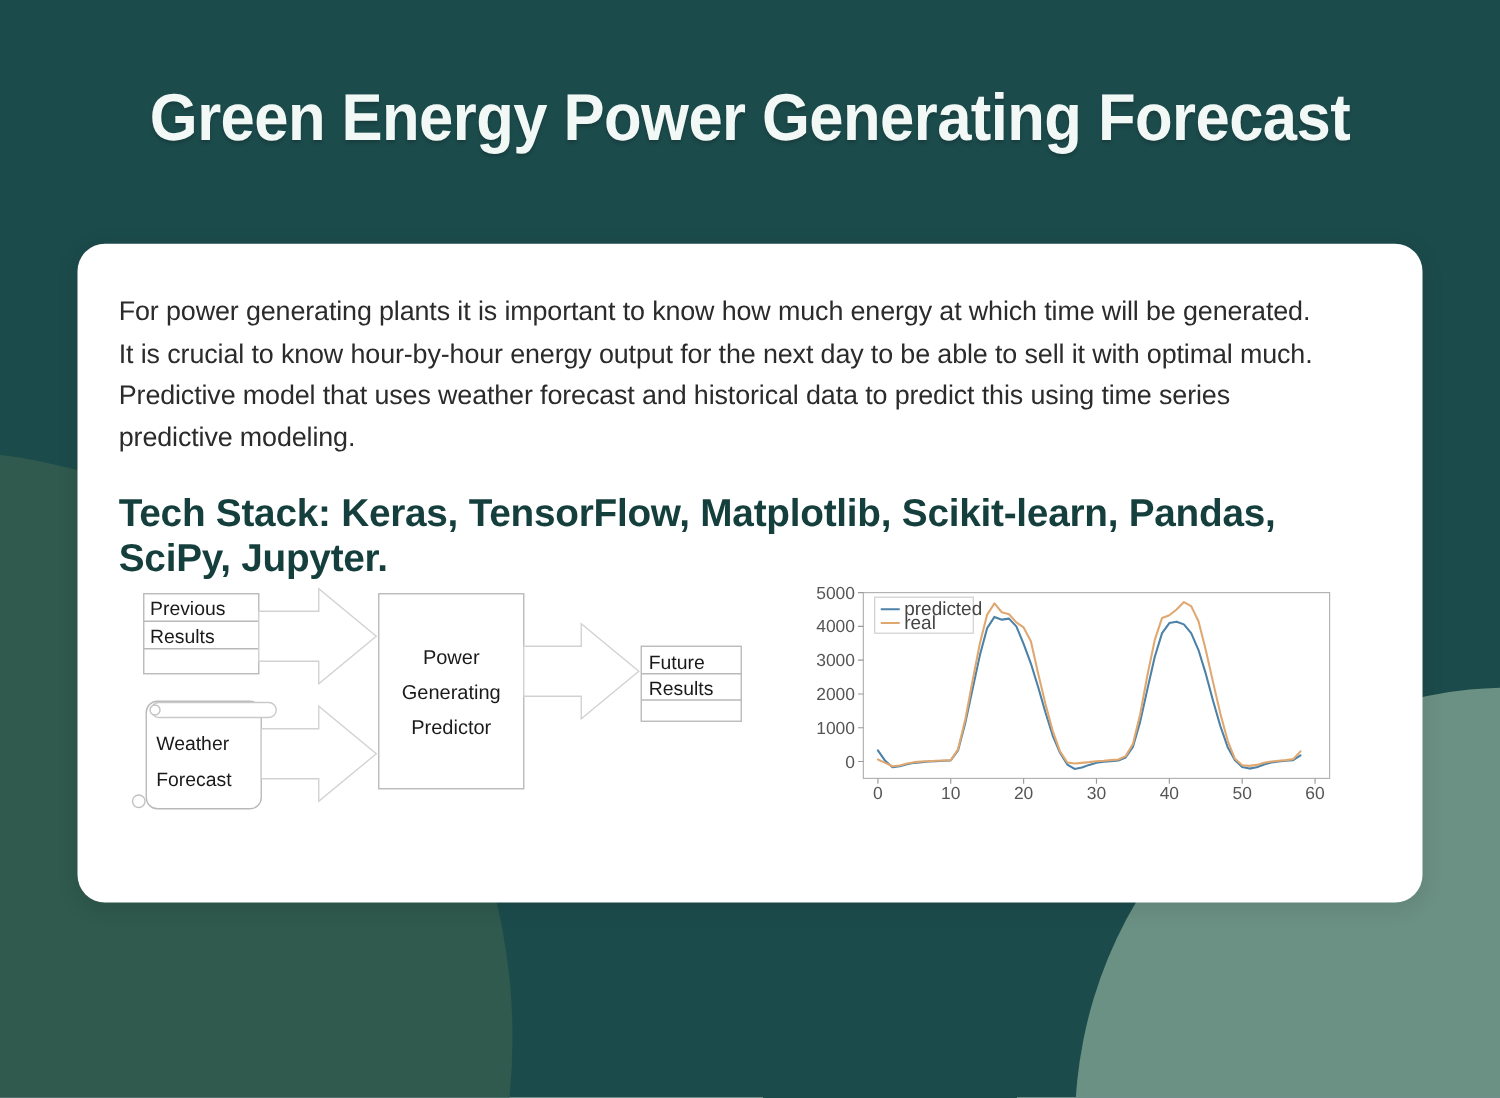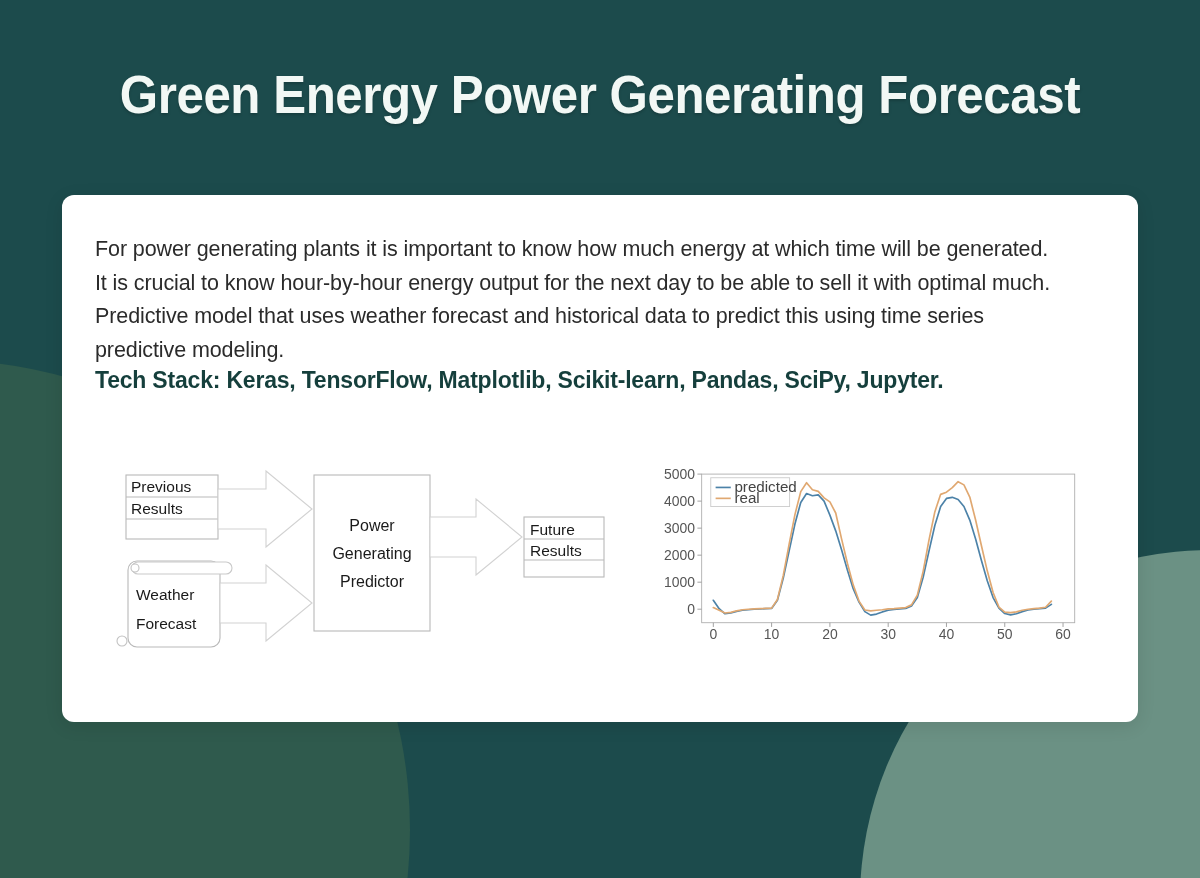--- a/index.html
+++ b/index.html
@@ -30,45 +30,46 @@
     text-shadow: 0 2px 3px rgba(0,0,0,0.18);
     z-index: 5;
   }
 
   
   .card {
     position: absolute;
     left: 62px; top: 195px;
     width: 1076px; height: 527px;
     background: #ffffff;
-    border-radius: 12px;
+    border-radius: 22px;
     box-shadow: 0 4px 18px rgba(0,0,0,0.10);
     z-index: 4;
     padding: 38px 44px 0 33px;
   }
 
   .body-copy {
     color: #2b2b2b;
     font-size: 21.5px;
     line-height: 33.5px;
     max-width: 1015px;
     letter-spacing: -0.1px;
   }
 
   .tech-stack {
+    margin-top: 26px;
     color: #153f3c;
-    font-size: 23px;
+    font-size: 31px;
     font-weight: bold;
     letter-spacing: -0.2px;
   }
 
   
   .content-row {
     position: absolute;
-    left: 44px; top: 262px;
+    left: 33px; top: 262px;
     width: 1010px; height: 210px;
     display: flex;
     align-items: flex-start;
   }
   .diagram-wrap { width: 520px; height: 200px; flex: none; }
   .chart-wrap  { width: 425px; height: 185px; flex: none; margin-left: 33px; margin-top: 8px; }
 
   svg { display: block; }
   .dg-label {
     font-family: "Liberation Sans", sans-serif;

